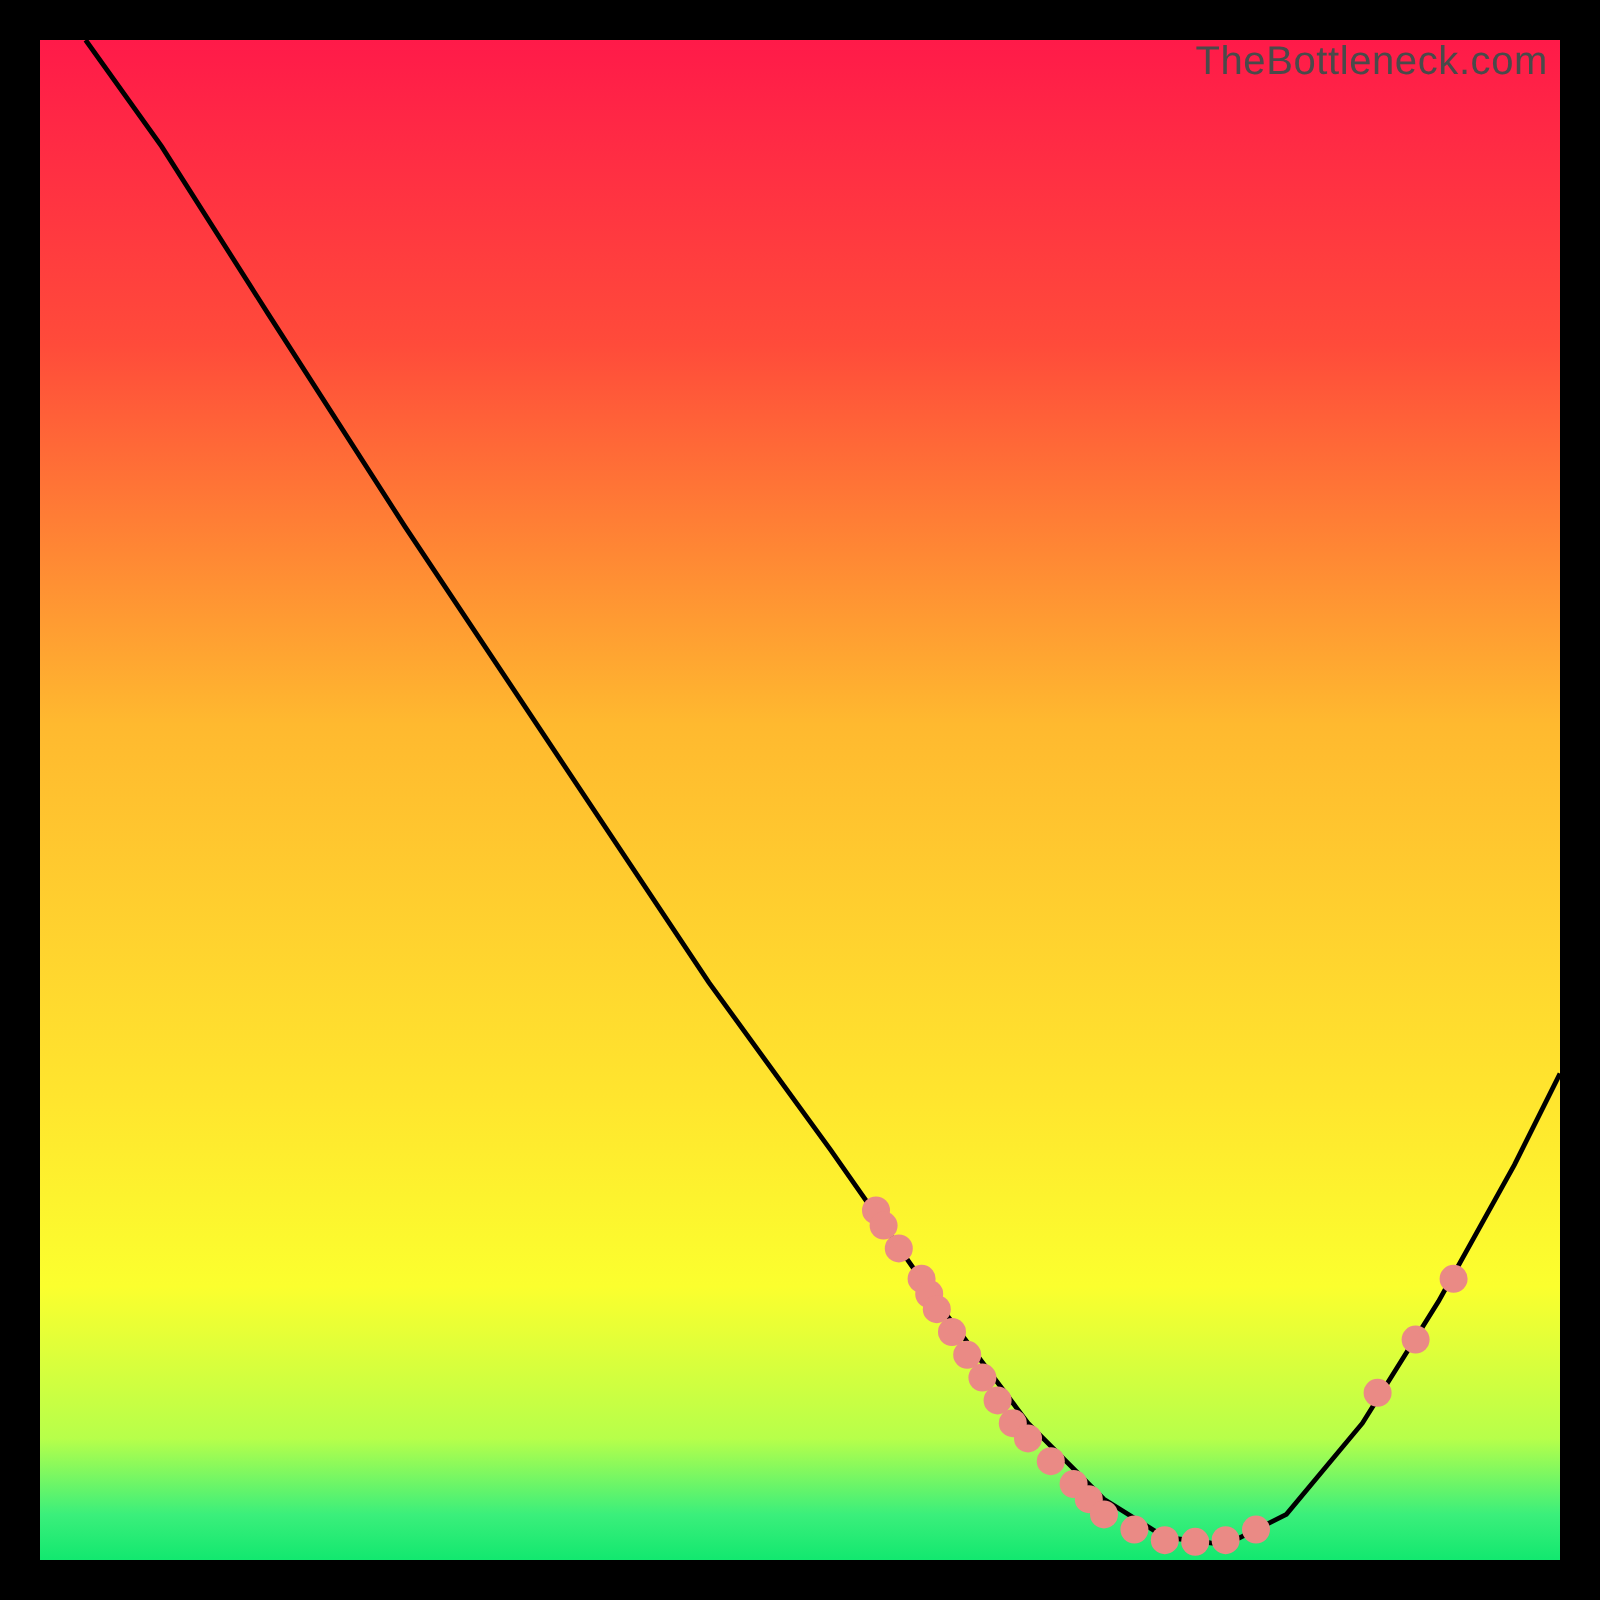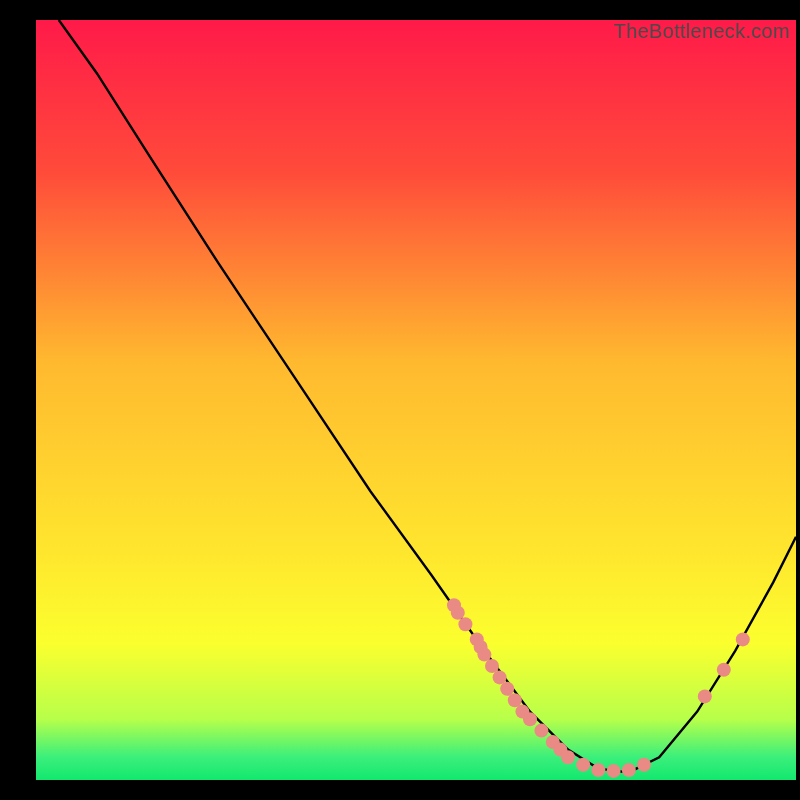--- a/index.html
+++ b/index.html
@@ -1,16 +1,16 @@
 <!DOCTYPE html>
 <html><head>
 <meta charset="utf-8">
 <style>
   html,body{margin:0;padding:0;width:800px;height:800px;background:#000;overflow:hidden;font-family:Arial,Helvetica,sans-serif}
-  .frame{position:absolute;left:36px;top:20px;width:760px;height:616px;background:#eab308}
+  .frame{position:absolute;left:20px;top:20px;width:760px;height:616px;background:#eab308}
   .plot{position:absolute;left:0;top:0;width:760px;height:760px}
   .watermark{position:absolute;top:0;right:6px;color:#4a4a4a;font-size:20px;font-weight:400;letter-spacing:.3px;user-select:none}
 </style>
 </head>
 <body>
 
 <div class="frame">
   <svg class="plot" viewBox="0 0 760 760" preserveAspectRatio="none">
     <defs>
       <linearGradient id="bg-grad" x1="0" y1="0" x2="0" y2="1">

